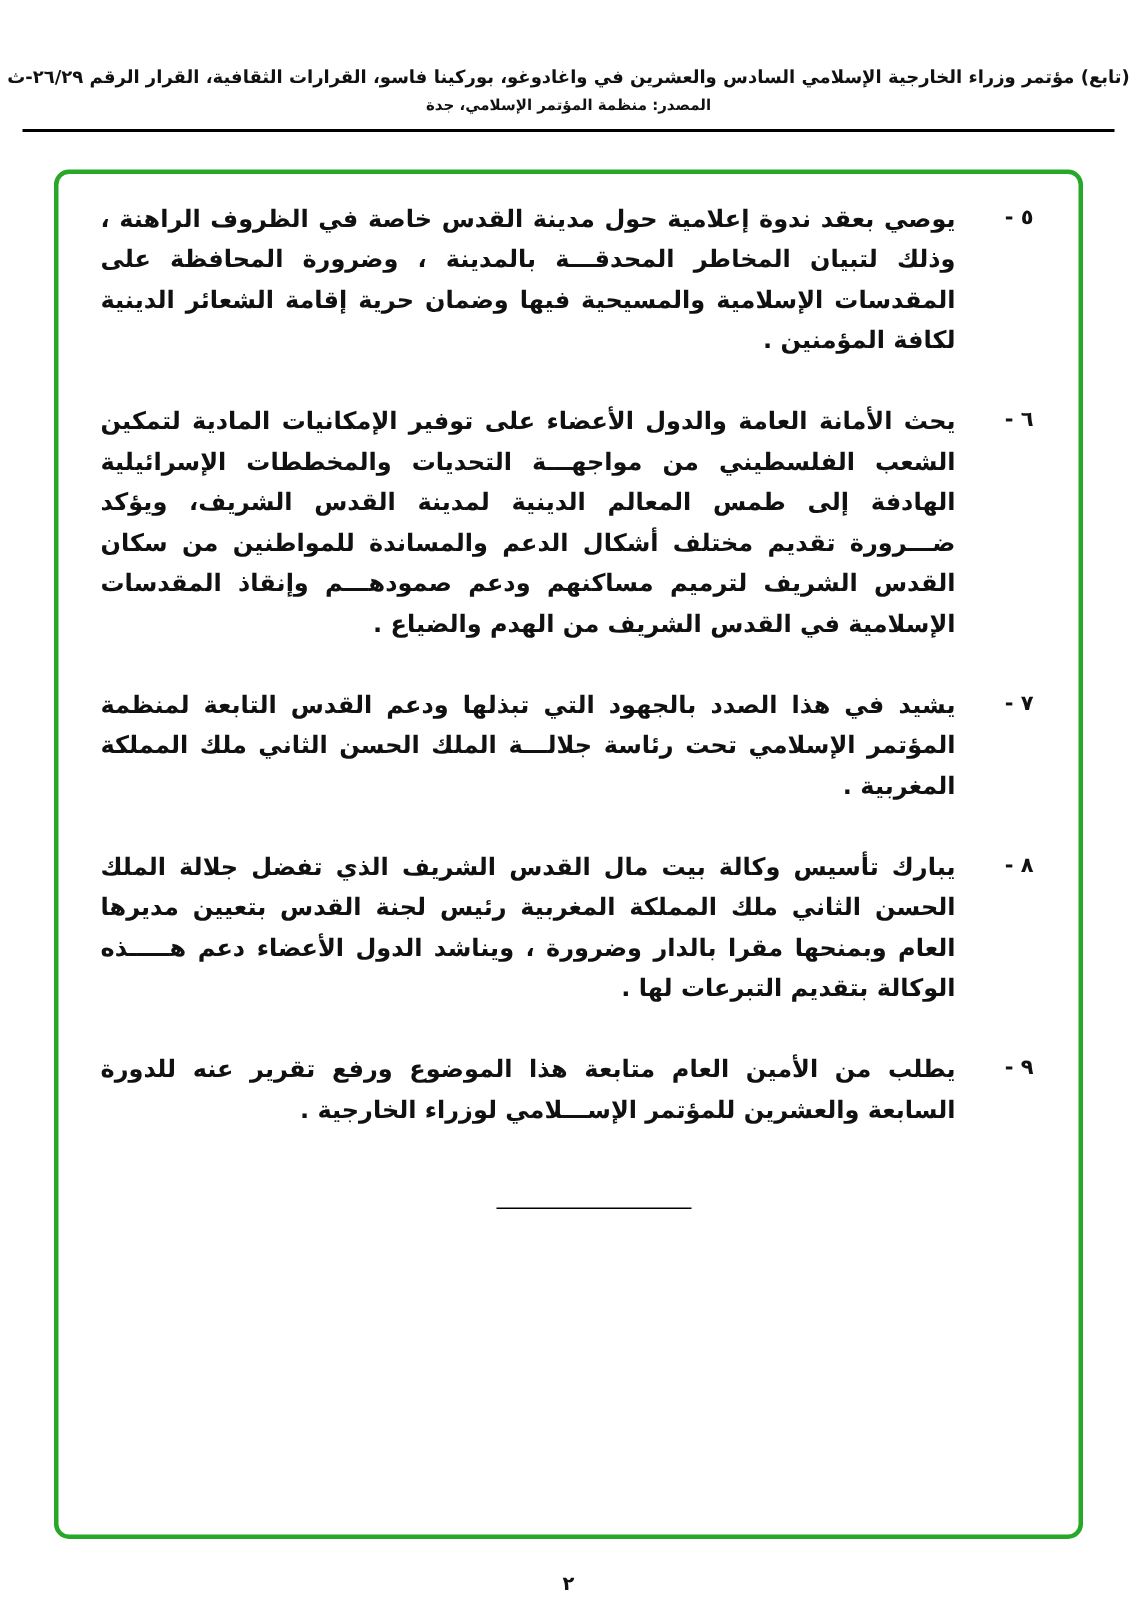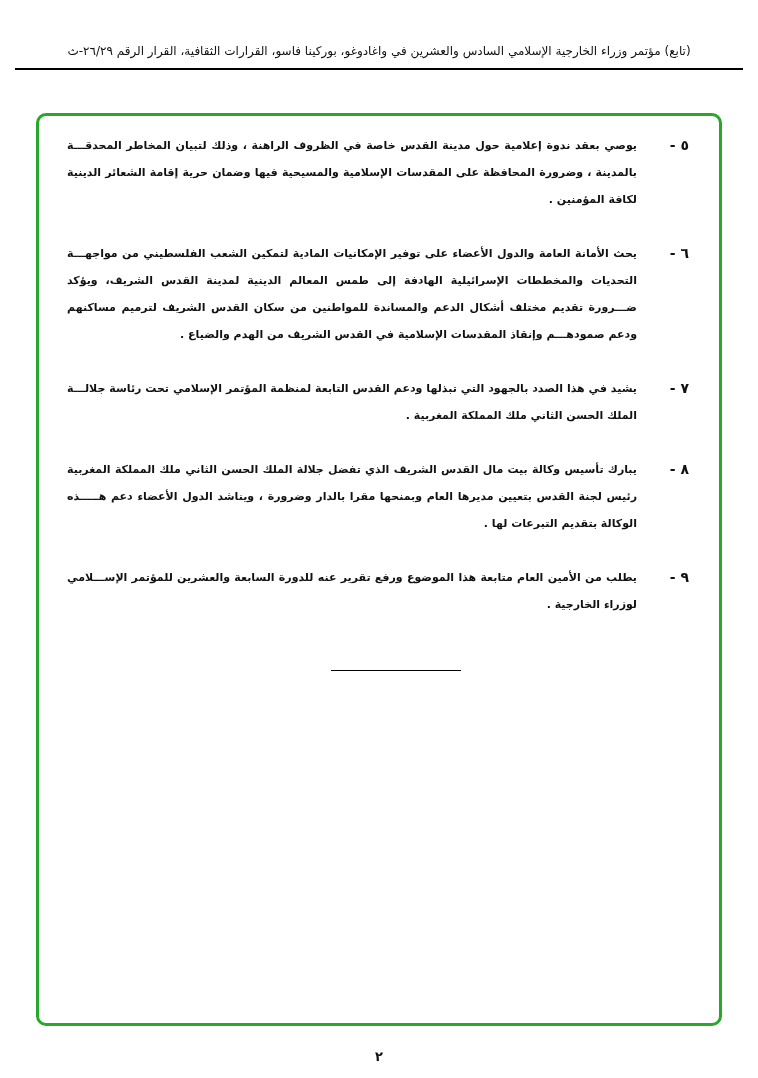--- a/index.html
+++ b/index.html
@@ -15,21 +15,21 @@
     font-family: "DejaVu Sans", sans-serif;
     direction: rtl;
     overflow: hidden;
   }
   .header {
     padding-top: 44px;
     text-align: center;
   }
   .header-title {
     font-size: 12px;
-    font-weight: normal;
+    font-weight: bold;
     color: #111;
     white-space: nowrap;
   }
   .header-source {
     margin-top: 7px;
     font-size: 10px;
     font-weight: bold;
     color: #111;
   }
   .top-rule {
@@ -62,21 +62,21 @@
     margin-left: 16px;
     font-size: 14px;
     font-weight: bold;
     color: #111;
     line-height: 27px;
     text-align: right;
     white-space: nowrap;
   }
   .item-text {
     flex: 1;
-    font-size: 11px;
+    font-size: 16px;
     font-weight: bold;
     color: #111;
     line-height: 27px;
     text-align: justify;
   }
   .section-divider {
     width: 130px;
     height: 0;
     border-top: 1.5px solid #000;
     margin: 52px auto 0 auto;
@@ -93,20 +93,21 @@
     color: #111;
   }
 </style>
 </head>
 <body>
 
 <div class="page">
 
   <div class="header">
     <div class="header-title">(تابع) مؤتمر وزراء الخارجية الإسلامي السادس والعشرين في واغادوغو، بوركينا فاسو، القرارات الثقافية، القرار الرقم ٢٦/٢٩-ث</div>
+    <div class="header-source">المصدر:  منظمة المؤتمر الإسلامي، جدة</div>
   </div>
 
   <hr class="top-rule">
 
   <div class="green-box" style="border-color: rgb(40, 168, 40);">
     <div class="items">
   <div class="item">
     <div class="item-number">٥ -</div>
     <div class="item-text">يوصي بعقد ندوة إعلامية حول مدينة القدس خاصة في الظروف الراهنة ، وذلك لتبيان المخاطر المحدقـــة بالمدينة ، وضرورة المحافظة على المقدسات الإسلامية والمسيحية فيها وضمان حرية إقامة الشعائر الدينية لكافة المؤمنين .</div>
   </div>

